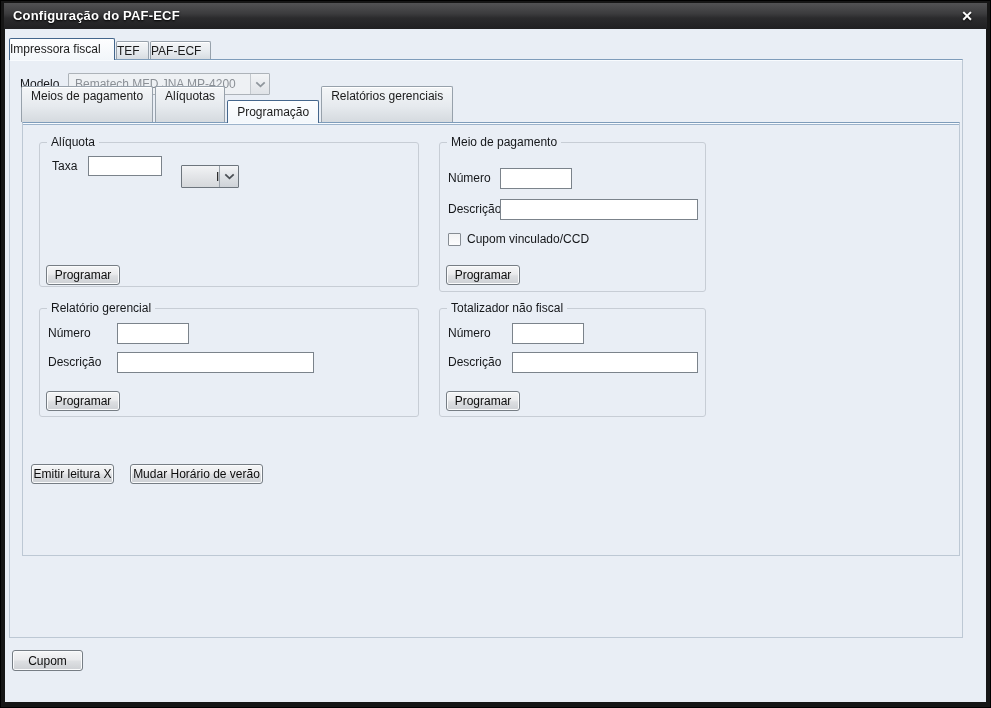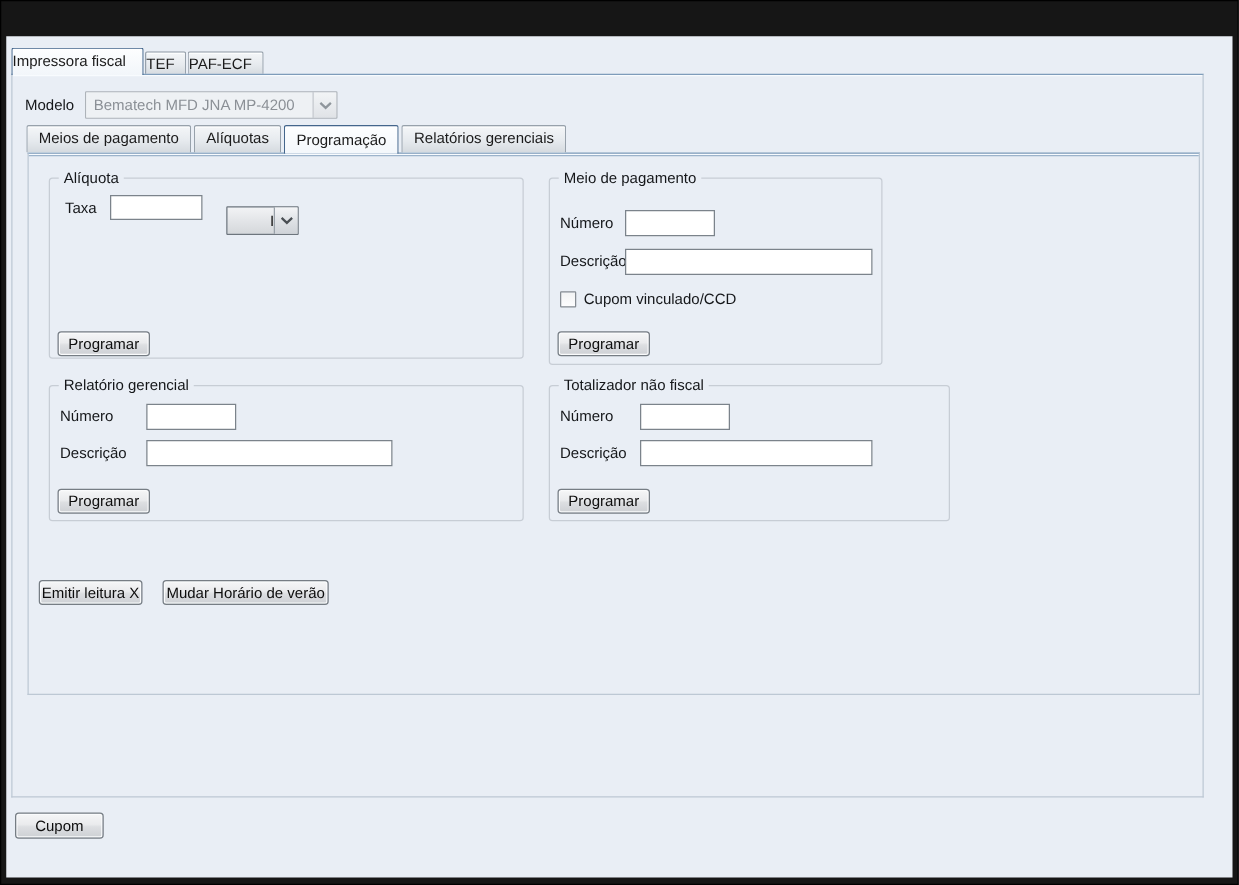--- a/index.html
+++ b/index.html
@@ -66,21 +66,21 @@
   .combo.disabled .val { color:#8b9096; background:#eef1f4; }
   .combo.disabled .dd { border-left-color:#c3c8cd; background:linear-gradient(to bottom,#f2f4f6,#e0e3e7); }
 
   
   .subtab-row {
     position:absolute; left:11px; top:42px; height:20px;
     display:flex; align-items:flex-end; gap:2px; z-index:3;
   }
   .subtab {
     border:1px solid #97a1ab; border-bottom:none; border-radius:2px 2px 0 0;
-    font-size:12px; color:#1b1b1b; height:22px; line-height:19px;
+    font-size:12px; color:#1b1b1b; height:36px; line-height:19px;
     padding:0 9px; cursor:pointer;
     background:linear-gradient(to bottom,#f4f6f8,#e6eaee 55%,#d5dadf);
     box-shadow:inset 0 1px 0 #fff;
   }
   .subtab.active {
     height:23px; line-height:22px; margin-bottom:-1px;
     background:linear-gradient(to bottom,#fdfeff,#f3f7fb);
     border-color:#44668c; z-index:4; position:relative;
   }
   .sub-page { left:12px; top:62px; width:938px; height:434px; z-index:2; }
@@ -113,20 +113,24 @@
     cursor:pointer;
   }
 
   .chev { display:block; }
 </style>
 </head>
 <body>
 
 <div class="win">
 
+  <div class="titlebar">
+    <div class="title">Configuração do PAF-ECF</div>
+    <div class="close-btn">✕</div>
+  </div>
 
   <div class="client">
 
     <div class="tab tab-impressora active">Impressora fiscal</div>
     <div class="tab tab-tef">TEF</div>
     <div class="tab tab-paf">PAF-ECF</div>
 
     <div class="page main-page">
 
       <div class="lbl" style="left:10px; top:13px; line-height:22px;">Modelo</div>
@@ -177,21 +181,21 @@
 
         <div class="group" style="left:16px; top:185px; width:380px; height:109px;">
           <div class="gtitle">Relatório gerencial</div>
           <div class="lbl" style="left:8px; top:14px; line-height:21px;">Número</div>
           <input class="ti" style="left: 77px; top: 14px; width: 72px; height: 21px;" value="">
           <div class="lbl" style="left:8px; top:43px; line-height:21px;">Descrição</div>
           <input class="ti" style="left: 77px; top: 43px; width: 197px; height: 21px;" value="">
           <button class="btn" style="left:6px; top:82px; width:74px; height:20px;">Programar</button>
         </div>
 
-        <div class="group" style="left:416px; top:185px; width:321px; height:109px;">
+        <div class="group" style="left:416px; top:185px; width:267px; height:109px;">
           <div class="gtitle">Totalizador não fiscal</div>
           <div class="lbl" style="left:8px; top:14px; line-height:21px;">Número</div>
           <input class="ti" style="left: 72px; top: 14px; width: 72px; height: 21px;" value="">
           <div class="lbl" style="left:8px; top:43px; line-height:21px;">Descrição</div>
           <input class="ti" style="left: 72px; top: 43px; width: 186px; height: 21px;" value="">
           <button class="btn" style="left:6px; top:82px; width:74px; height:20px;">Programar</button>
         </div>
 
         <button class="btn" style="left:8px; top:341px; width:83px; height:20px;">Emitir leitura X</button>
         <button class="btn" style="left:107px; top:341px; width:133px; height:20px;">Mudar Horário de verão</button>

